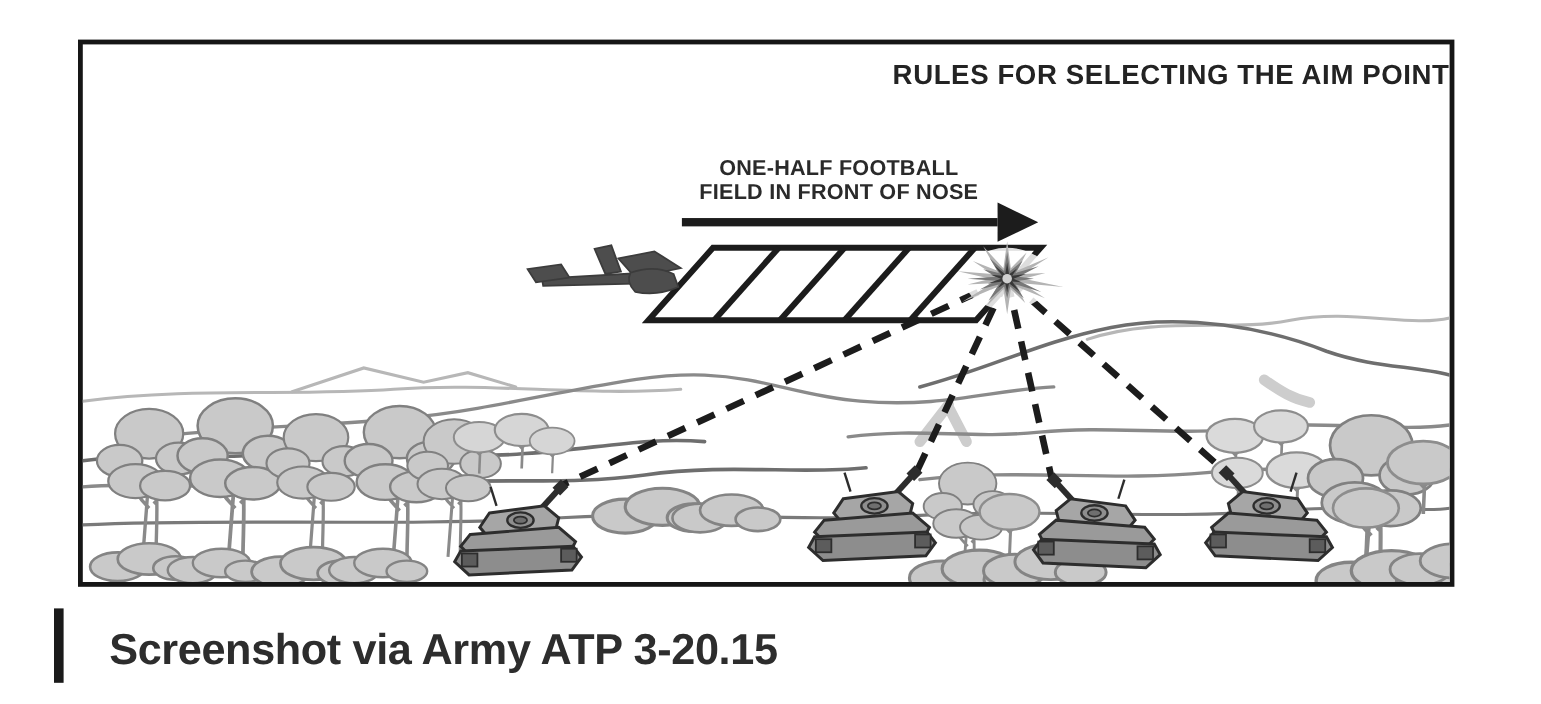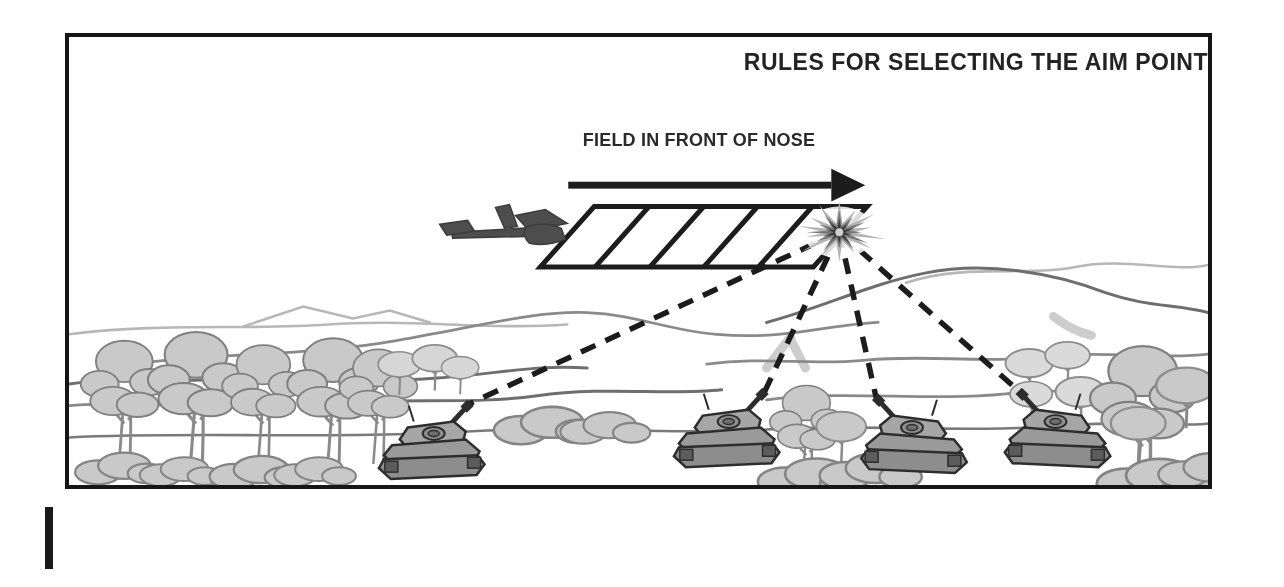--- a/index.html
+++ b/index.html
@@ -55,20 +55,21 @@
 </head>
 <body>
 
 <div class="page">
 
   <div class="frame">
 
     <div class="diagram-title">RULES FOR SELECTING THE AIM POINT</div>
 
     <div class="aim-label">
+      <div>ONE-HALF FOOTBALL</div>
       <div>FIELD IN FRONT OF NOSE</div>
     </div>
 
     <svg id="art" class="art" viewBox="0 0 1143 452" preserveAspectRatio="none" aria-hidden="true">
 
       <defs>
 
         <g id="tank">
           <line x1="70" y1="26" x2="90" y2="4" stroke="#2d2d2d" stroke-width="5"></line>
           <line x1="86" y1="8" x2="93" y2="1" stroke="#2d2d2d" stroke-width="9"></line>
@@ -187,14 +188,15 @@
           <ellipse rx="36" ry="26" fill="#ffffff" opacity="0.85"></ellipse>
           <polygon points="0.0,-31.5 3.1,-8.8 16.3,-22.1 8.6,-7.0 34.7,-18.1 12.4,-3.9 32.0,-4.8 13.8,0.0 47.1,7.0 12.4,3.9 31.7,16.5 8.6,7.0 15.1,20.4 3.1,8.8 0.0,29.9 -3.1,8.8 -16.8,22.7 -8.6,7.0 -37.8,19.6 -12.4,3.9 -33.0,4.9 -13.8,0.0 -41.4,-6.2 -12.4,-3.9 -28.7,-14.9 -8.6,-7.0 -20.1,-27.2 -3.1,-8.8" fill="#b4b4b4"></polygon>
           <polygon points="0.0,-22.5 2.6,-6.5 12.9,-15.2 7.0,-4.8 26.3,-10.4 9.6,-1.7 22.4,0.0 9.6,1.7 28.6,11.2 7.0,4.8 13.9,16.4 2.6,6.5 0.0,16.2 -2.6,6.5 -15.7,18.5 -7.0,4.8 -22.9,9.0 -9.6,1.7 -33.0,0.0 -9.6,-1.7 -20.0,-7.9 -7.0,-4.8 -14.5,-17.1 -2.6,-6.5" fill="#787878"></polygon>
           <polygon points="0.0,-13.6 1.6,-3.8 8.2,-8.6 4.2,-2.4 15.6,-3.9 5.3,0.0 11.5,2.9 4.2,2.4 10.5,11.0 1.6,3.8 0.0,11.4 -1.6,3.8 -7.6,7.9 -4.2,2.4 -16.1,4.0 -5.3,0.0 -13.6,-3.4 -4.2,-2.4 -10.5,-11.0 -1.6,-3.8" fill="#383838"></polygon>
           <circle r="4" fill="#cfcfcf"></circle>
         </g>
     </svg>
   </div>
 
   <div class="caption-bar"></div>
+  <div class="caption-text">Screenshot via Army ATP 3-20.15</div>
 
 </div>
 
 </body></html>

